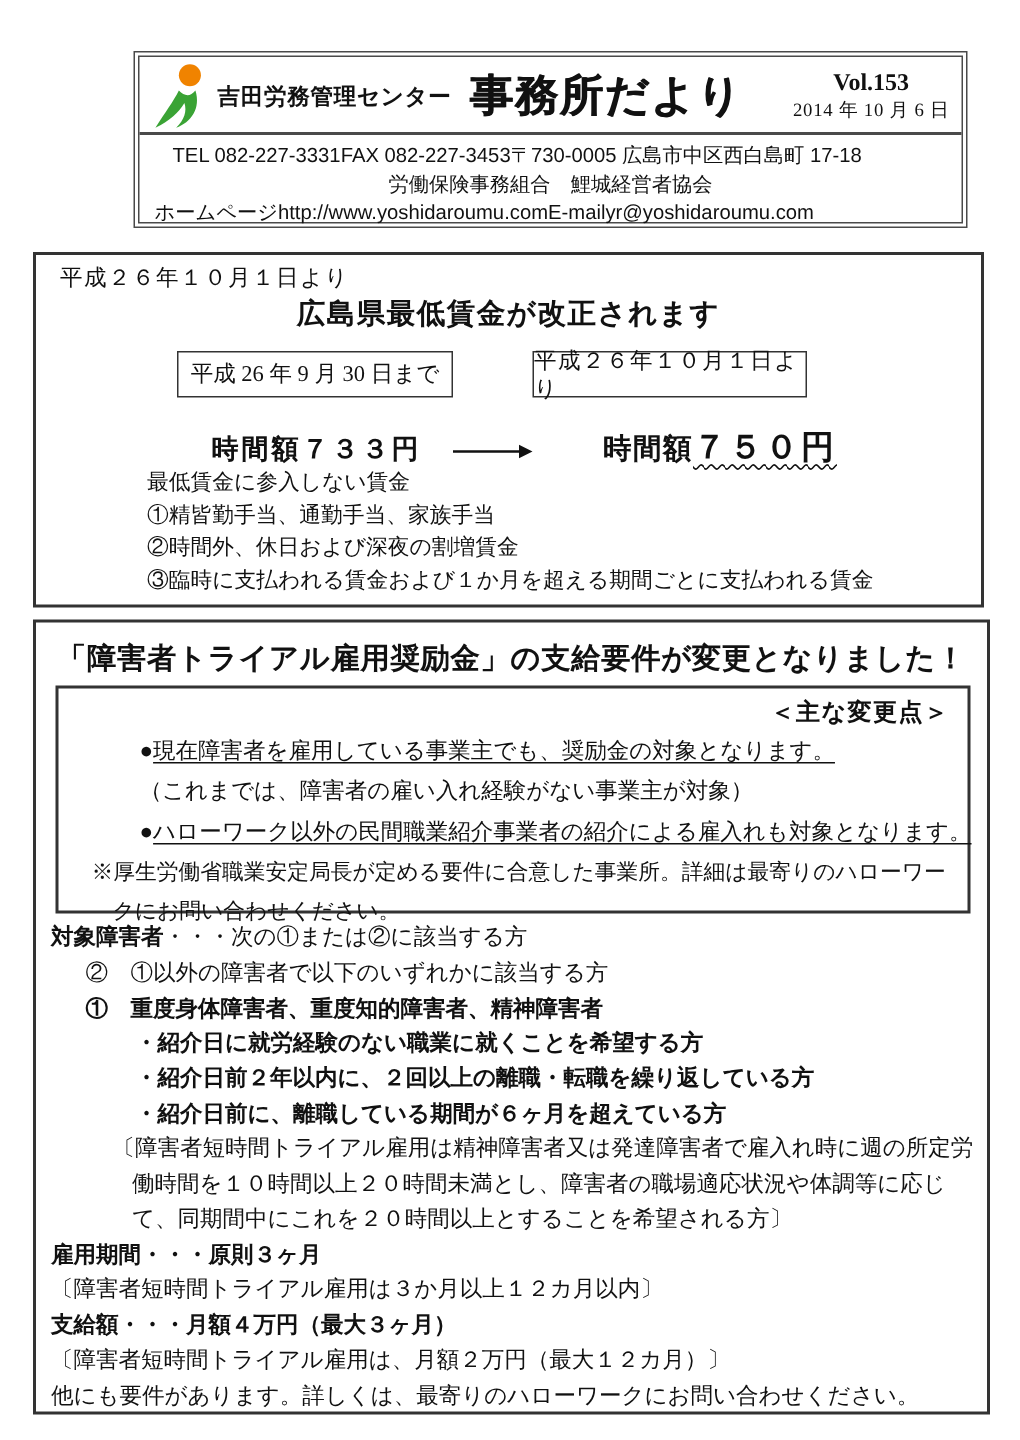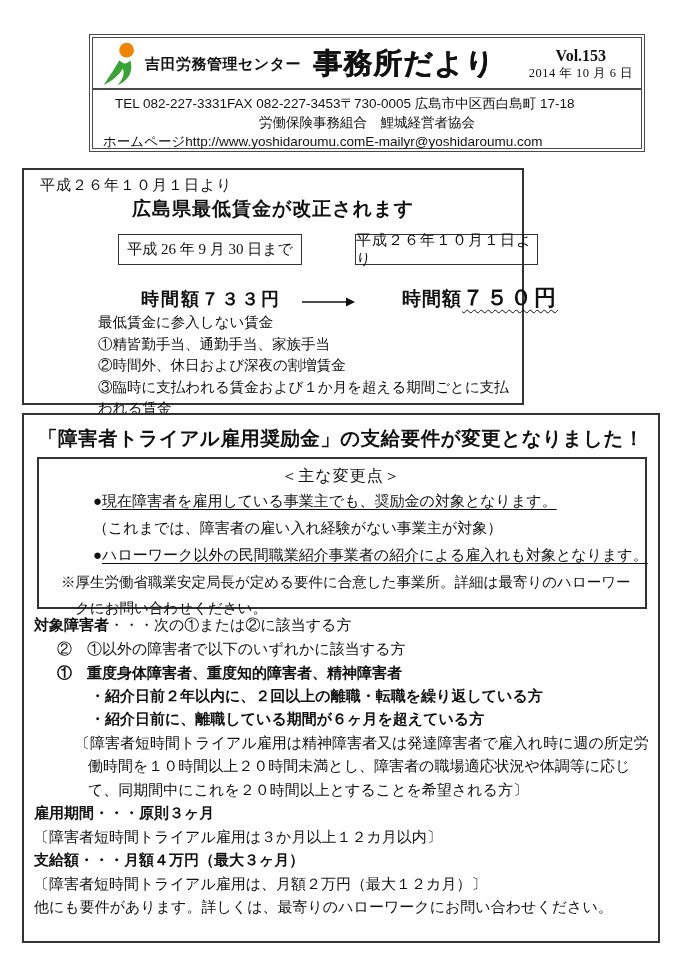--- a/index.html
+++ b/index.html
@@ -27,21 +27,21 @@
   .head-right { margin-left:auto; text-align:center; padding-right:2px; line-height:1.25; }
   .head-vol { font-family:"Liberation Serif",serif; font-weight:700; font-size:16px; }
   .head-date { font-family:"Liberation Serif",serif; font-size:12.5px; letter-spacing:.5px; }
   .header-contact { padding:4px 8px 0 8px; font-size:13.5px; line-height:19px; white-space:nowrap; }
   .contact-row1 { display:flex; padding-left:14px; }
   .contact-row2 { text-align:center; }
   .contact-row3 { display:flex; padding-left:2px; }
 
   
   .sec { position:absolute; background:#fff; border:2px solid #333; }
-  .sec1 { left:22px; top:168px; width:502px; height:237px; }
+  .sec1 { left:22px; top:168px; width:634px; height:237px; }
   .sec2 { left:22px; top:413px; width:638px; height:530px; }
 
   
   .s1-note { position:absolute; left:16px; top:6px; font-size:15px; letter-spacing:1px; }
   .s1-title { position:absolute; left:0; top:26px; width:100%; text-align:center;
               font-size:19px; font-weight:900; letter-spacing:1px; }
   .date-box { position:absolute; top:64px; height:31px; border:1.5px solid #333;
               display:flex; align-items:center; justify-content:center; font-size:15px; }
   .date-box.before { left:94px; width:184px; }
   .date-box.after  { left:331px; width:183px; letter-spacing:1px; }
@@ -53,21 +53,21 @@
   .wage-after .big { font-size:22px; letter-spacing:2px;
                      text-decoration:underline; text-decoration-style:wavy;
                      text-decoration-thickness:1px; text-underline-offset:4px; }
   .s1-list { position:absolute; left:74px; top:142px; font-size:14.5px; line-height:21.5px; }
 
   
   .s2-title { position:absolute; left:0; top:10px; width:100%; text-align:center;
               font-size:19.5px; font-weight:900; letter-spacing:.5px; }
   .changes-box { position:absolute; left:13px; top:42px; width:610px; height:152px;
                  border:2px solid #333; padding:4px 12px 0 10px; }
-  .cb-heading { text-align:center; font-weight:400; font-size:16px; line-height:25px; letter-spacing:1px; }
+  .cb-heading { text-align:right; font-weight:700; font-size:16px; line-height:25px; letter-spacing:1px; }
   .cb-line { font-size:15px; line-height:27px; white-space:nowrap;margin-left:44px; }
   .cb-note2 { font-size:14.5px; line-height:26px; padding-left:26px; text-indent:-14px; white-space:normal; }
   .ul { text-decoration:underline; text-underline-offset:3px; }
   .s2-body { position:absolute; left:10px; top:198px; width:616px; font-size:15px; line-height:23.5px; }
   .lbl { font-weight:700; font-family:"Liberation Sans",sans-serif; }
   .ind1 { margin-left:23px; }
   .ind2 { margin-left:56px; font-weight:700; }
   .hang { margin-left:41px; padding-left:13px; text-indent:-13px; }
   .boldline { font-weight:700; }
   .nowrap { white-space:nowrap; }
@@ -138,20 +138,21 @@
       <div class="cb-line serif"><span>●</span><span class="ul">現在障害者を雇用している事業主でも、奨励金の対象となります。</span></div>
       <div class="cb-line serif">（これまでは、障害者の雇い入れ経験がない事業主が対象）</div>
       <div class="cb-line serif"><span>●</span><span class="ul">ハローワーク以外の民間職業紹介事業者の紹介による雇入れも対象となります。</span></div>
       <div class="cb-note2 serif">※厚生労働省職業安定局長が定める要件に合意した事業所。詳細は最寄りのハローワークにお問い合わせください。</div>
     </div>
 
     <div class="s2-body serif">
       <div class="nowrap"><span class="lbl">対象障害者</span><span>・・・次の①または②に該当する方</span></div>
       <div class="ind1 nowrap">②　①以外の障害者で以下のいずれかに該当する方</div>
       <div class="ind1 lbl nowrap">①　重度身体障害者、重度知的障害者、精神障害者</div>
+      <div class="ind2 nowrap">・紹介日に就労経験のない職業に就くことを希望する方</div>
       <div class="ind2 nowrap">・紹介日前２年以内に、２回以上の離職・転職を繰り返している方</div>
       <div class="ind2 nowrap">・紹介日前に、離職している期間が６ヶ月を超えている方</div>
       <div class="hang">〔障害者短時間トライアル雇用は精神障害者又は発達障害者で雇入れ時に週の所定労働時間を１０時間以上２０時間未満とし、障害者の職場適応状況や体調等に応じて、同期間中にこれを２０時間以上とすることを希望される方〕</div>
       <div class="boldline nowrap">雇用期間・・・原則３ヶ月</div>
       <div class="nowrap">〔障害者短時間トライアル雇用は３か月以上１２カ月以内〕</div>
       <div class="boldline nowrap">支給額・・・月額４万円（最大３ヶ月）</div>
       <div class="nowrap">〔障害者短時間トライアル雇用は、月額２万円（最大１２カ月）〕</div>
       <div class="nowrap">他にも要件があります。詳しくは、最寄りのハローワークにお問い合わせください。</div>
     </div>
   </div>

